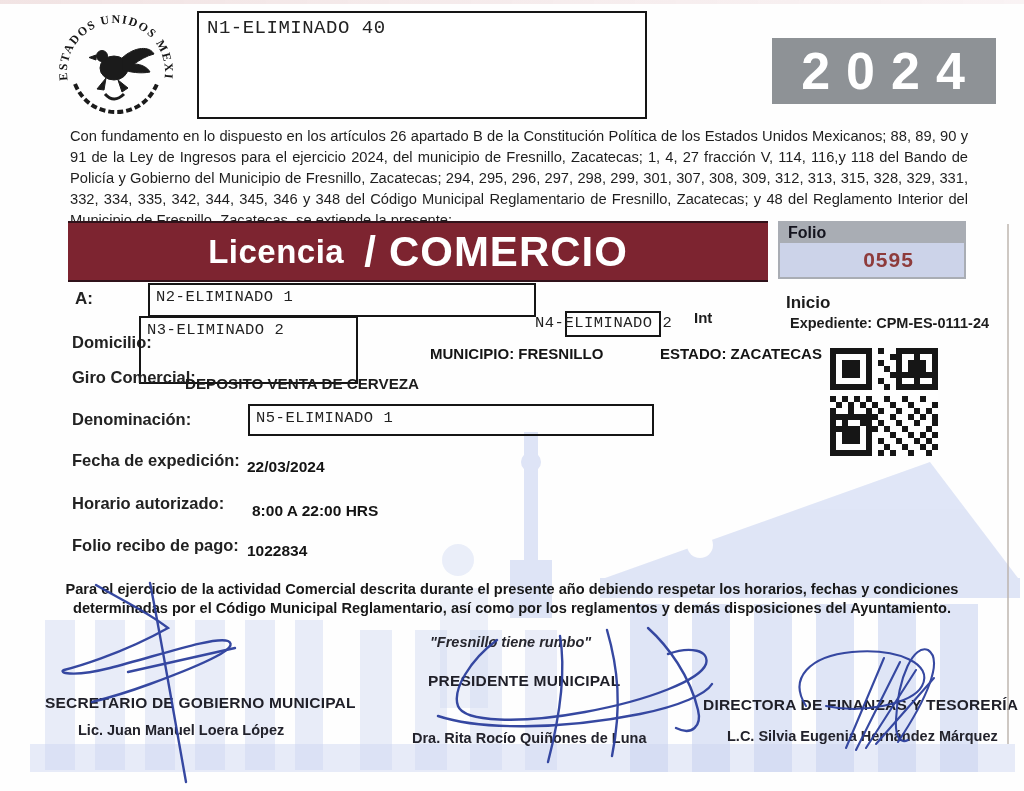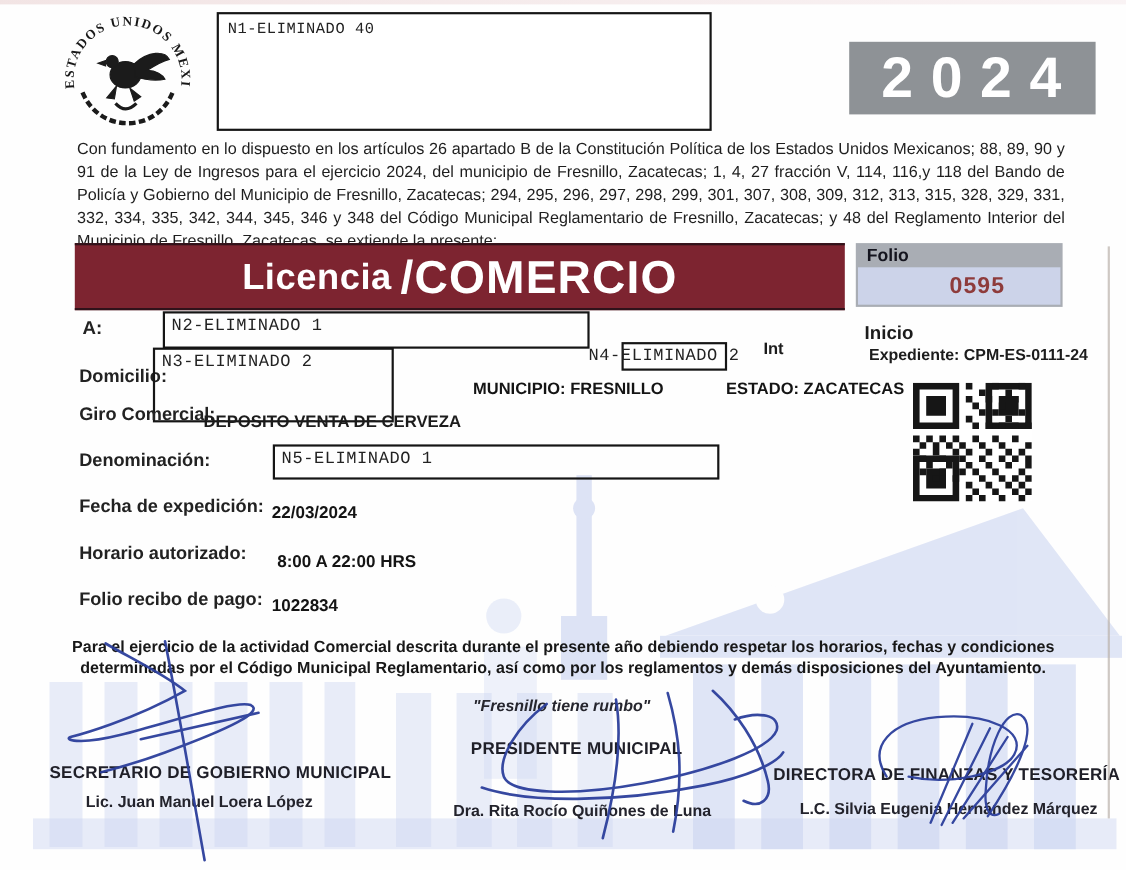--- a/index.html
+++ b/index.html
@@ -13,30 +13,30 @@
   .abs{position:absolute;}
   .layer{position:absolute;inset:0;}
   #watermark{z-index:0;}
   #content{z-index:1;}
   #inklayer{z-index:2;pointer-events:none;}
 
   
   #seal{left:55px;top:6px;}
   #n1-box{left:197px;top:11px;width:430px;height:96px;border:2px solid #151515;
     padding:4px 8px;background:#fff;}
-  .mono{font-family:"Liberation Mono",monospace;font-size:14px;letter-spacing:.5px;color:#222;}
+  .mono{font-family:"Liberation Mono",monospace;font-size:19px;letter-spacing:.5px;color:#222;}
   #year-badge{left:772px;top:38px;width:224px;height:66px;display:flex;align-items:center;
     justify-content:center;font-weight:bold;font-size:52px;color:#fff;letter-spacing:16px;
     padding-left:14px;box-sizing:border-box;}
   #legal{left:70px;top:126px;width:898px;font-size:14.7px;line-height:1.42;
     text-align:justify;color:#1e1e1e;}
 
   
   #banner{left:68px;top:221px;width:700px;height:61px;display:flex;align-items:center;
-    justify-content:center;gap:8px;border-top:2px solid #30121a;border-bottom:2px solid #30121a;box-sizing:border-box;}
+    justify-content:center;gap:20px;border-top:2px solid #30121a;border-bottom:2px solid #30121a;box-sizing:border-box;}
   #banner .w1{color:#fff;font-weight:700;font-size:33px;letter-spacing:.5px;}
   #banner .w2,#banner .sep{color:#fff;font-weight:800;font-size:42px;letter-spacing:1px;}
   #folio-box{left:778px;top:221px;width:188px;height:58px;}
   #folio-label{position:absolute;top:3px;left:10px;font-size:16px;font-weight:800;color:#14141e;}
   #folio-inner{position:absolute;left:2px;right:2px;bottom:2px;height:34px;
     display:flex;align-items:center;justify-content:center;font-size:21px;font-weight:600;letter-spacing:1px;padding-left:33px;}
   #inicio{left:786px;top:293px;font-size:17px;font-weight:800;}
   #expediente{left:790px;top:315px;font-size:14.5px;font-weight:700;}
 
   

